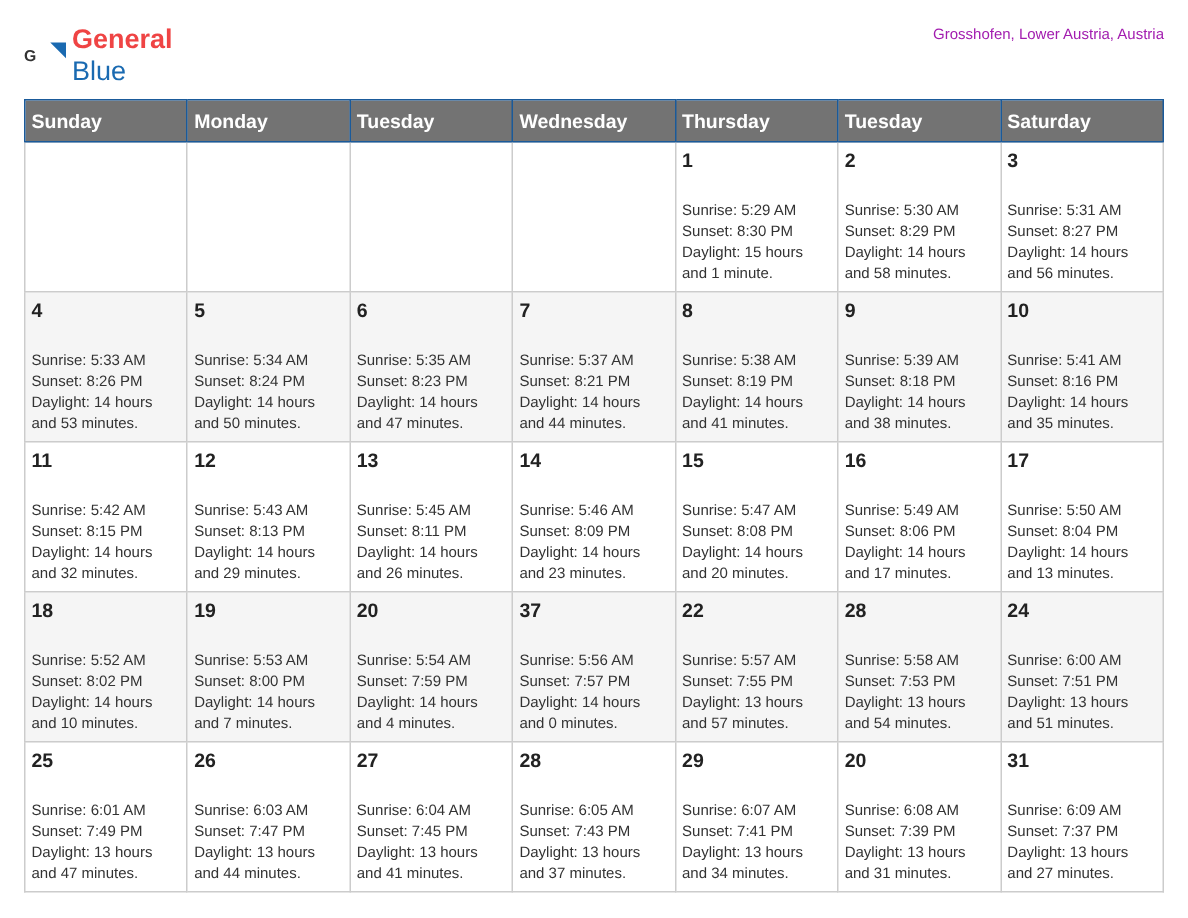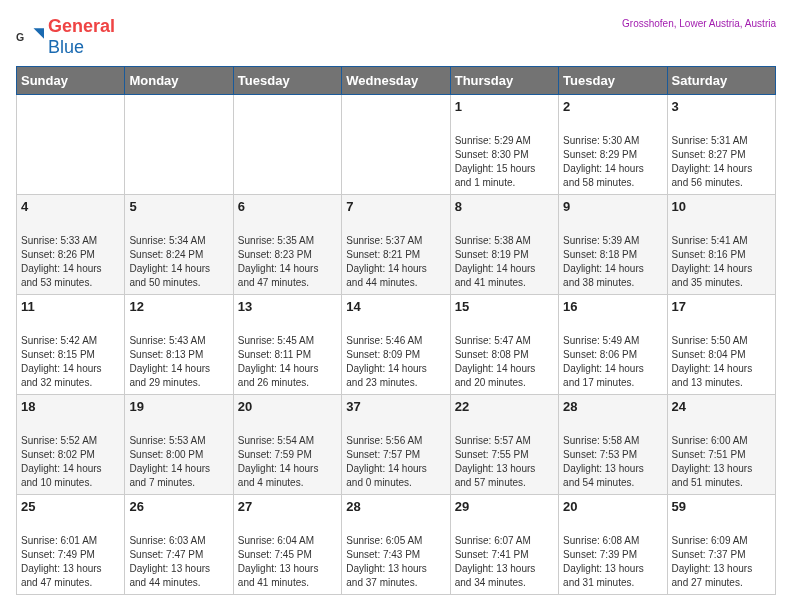--- a/index.html
+++ b/index.html
@@ -250,18 +250,18 @@
         </td>
         <td>
           <span class="day-number">29</span>
           <div class="day-info">Sunrise: 6:07 AM<br>Sunset: 7:41 PM<br>Daylight: 13 hours<br>and 34 minutes.</div>
         </td>
         <td>
           <span class="day-number">20</span>
           <div class="day-info">Sunrise: 6:08 AM<br>Sunset: 7:39 PM<br>Daylight: 13 hours<br>and 31 minutes.</div>
         </td>
         <td>
-          <span class="day-number">59</span>
+          <span class="day-number">31</span>
           <div class="day-info">Sunrise: 6:09 AM<br>Sunset: 7:37 PM<br>Daylight: 13 hours<br>and 27 minutes.</div>
         </td>
       </tr>
     </tbody>
 </table>
 
 </body></html>

